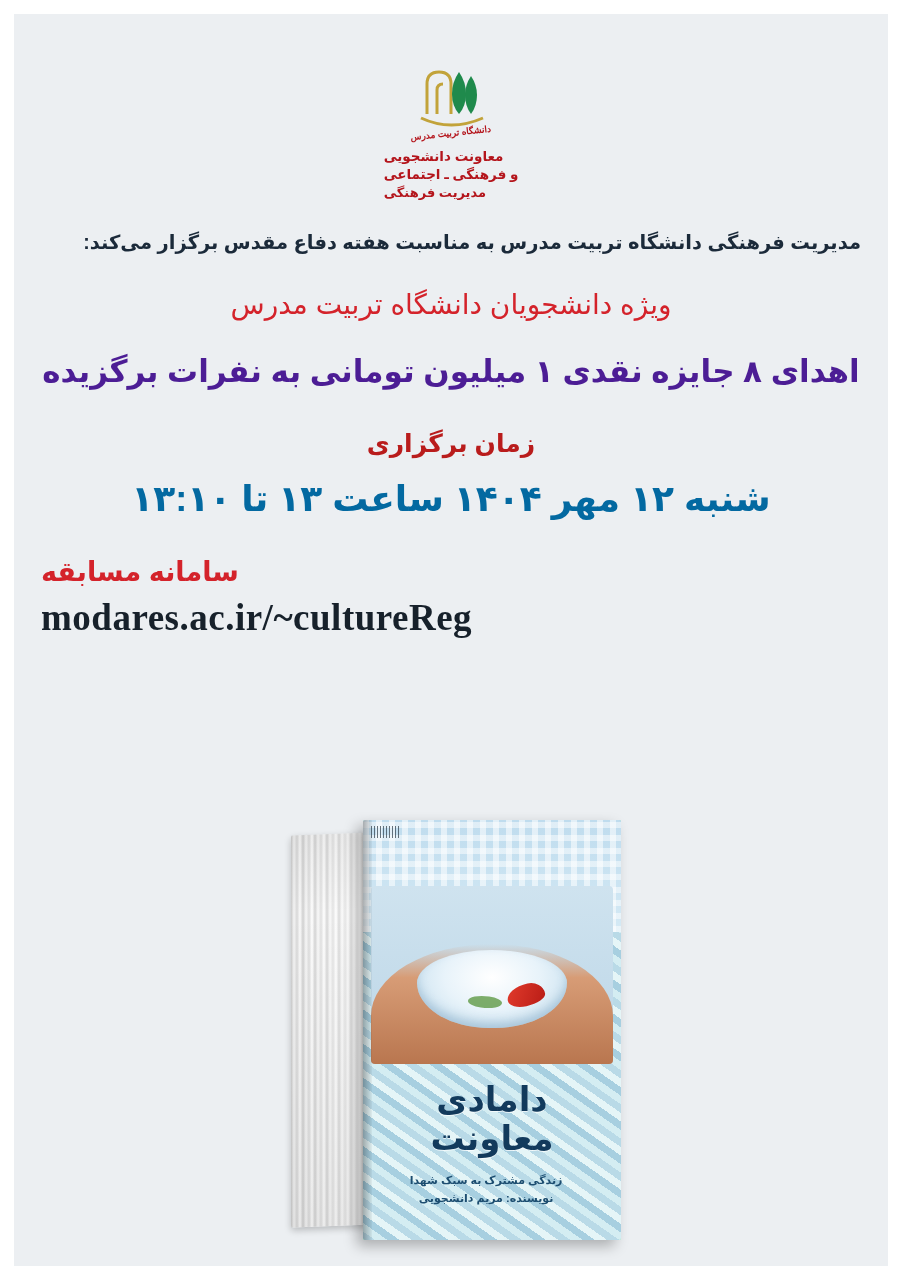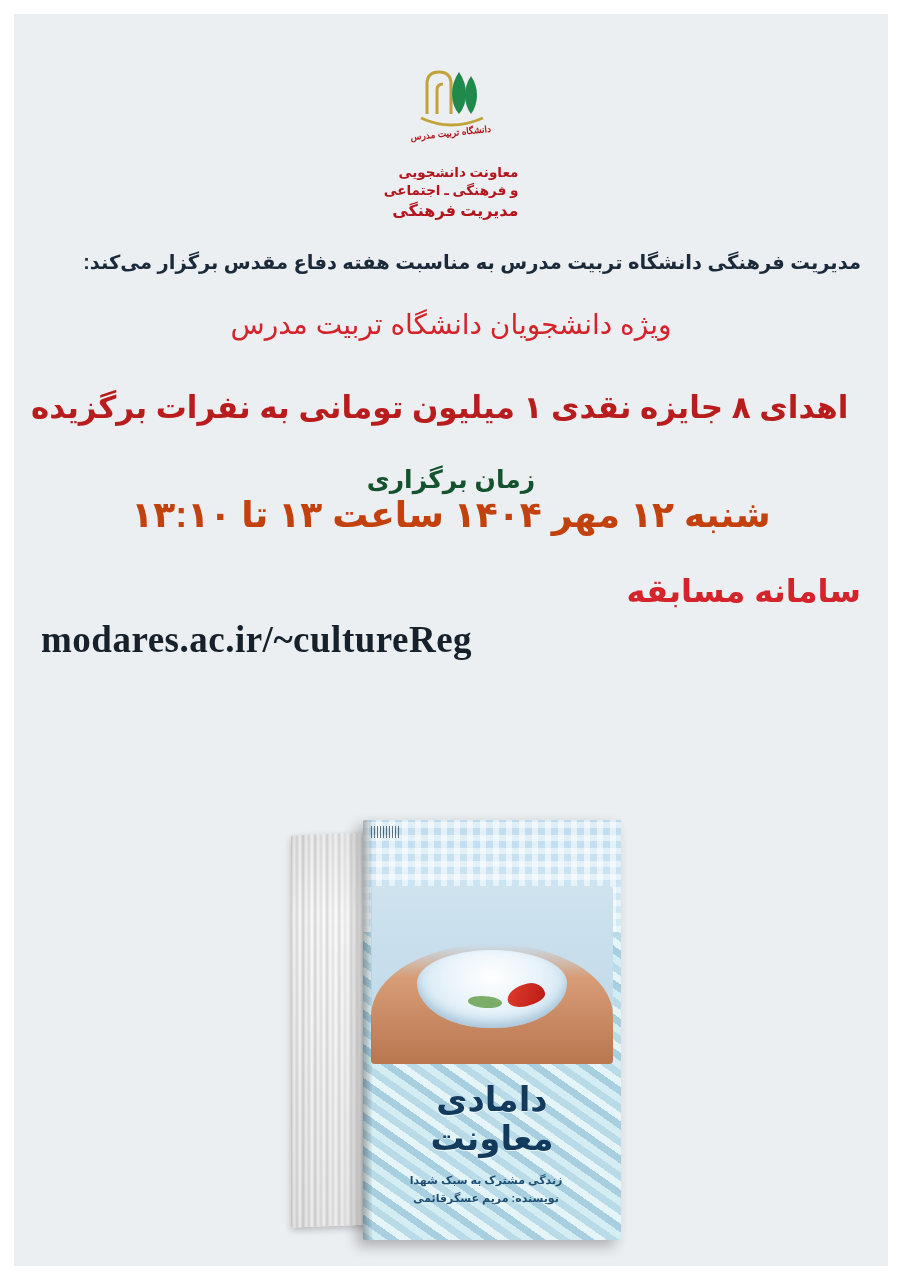--- a/index.html
+++ b/index.html
@@ -46,30 +46,30 @@
 
   .logo-mark {
     position: relative;
     width: 120px;
     height: 86px;
   }
 
   .logo-mark svg { display: block; }
 
   .logo-caption {
-    margin-top: 18px;
-    text-align: right;
+    margin-top: 2px;
+    text-align: left;
     color: #b4151c;
     font-weight: bold;
     line-height: 1.32;
     font-size: 13.5px;
     letter-spacing: 0;
   }
   .logo-caption .small {
-    font-size: 16px;
+    font-size: 13px;
   }
 
   
   .intro-line {
     margin-top: 26px;
     width: 820px;
     text-align: right;
     color: #1b2a3a;
     font-size: 19.5px;
     font-weight: bold;
@@ -96,59 +96,59 @@
     width: 820px;
     text-align: center;
     color: #d4232b;
     font-weight: normal;
     font-size: 28px;
     line-height: 1.5;
     direction: rtl;
   }
 
   .prize-line {
-    margin-top: 40px;
+    margin-top: 24px;
     width: 840px;
-    text-align: left;
-    color: #b91c1c;
+    text-align: center;
+    color: #4c1d95;
     font-weight: bold;
     font-size: 31px;
     line-height: 1.45;
     direction: rtl;
   }
 
   
   .time-label {
     margin-top: 34px;
     width: 820px;
     text-align: center;
-    color: #14532d;
+    color: #b91c1c;
     font-weight: bold;
     font-size: 25px;
     direction: rtl;
   }
 
   .time-value {
-    margin-top: 0;
-    width: 820px;
-    text-align: center;
-    color: #c2410c;
+    margin-top: 20px;
+    width: 820px;
+    text-align: center;
+    color: #0369a1;
     font-weight: bold;
     font-size: 36px;
     direction: rtl;
   }
 
   
   .system-label {
     margin-top: 36px;
     width: 820px;
-    text-align: right;
+    text-align: left;
     color: #d4232b;
     font-weight: bold;
-    font-size: 32px;
+    font-size: 27px;
     direction: rtl;
   }
 
   .system-url {
     margin-top: 8px;
     width: 820px;
     text-align: left;
     color: #17212b;
     font-weight: bold;
     font-size: 37px;
@@ -374,21 +374,21 @@
           <div class="bowl"></div>
           <div class="leaf"></div>
           <div class="petal"></div>
         </div>
         <div class="cover-title">
           <span class="t1">دامادی</span>
           <span class="t2">معاونت</span>
         </div>
         <div class="cover-sub">
           <div>زندگی مشترک به سبک شهدا</div>
-          <div class="author">نویسنده: مریم عسگرقائمی</div>
+          <div class="author">نویسنده: مریم دانشجویی</div>
         </div>
         <div class="cover-spine"></div>
         <div class="cover-barcode"></div>
       </div>
     </div>
 
   </div>
 </div>
 
 </body></html>

